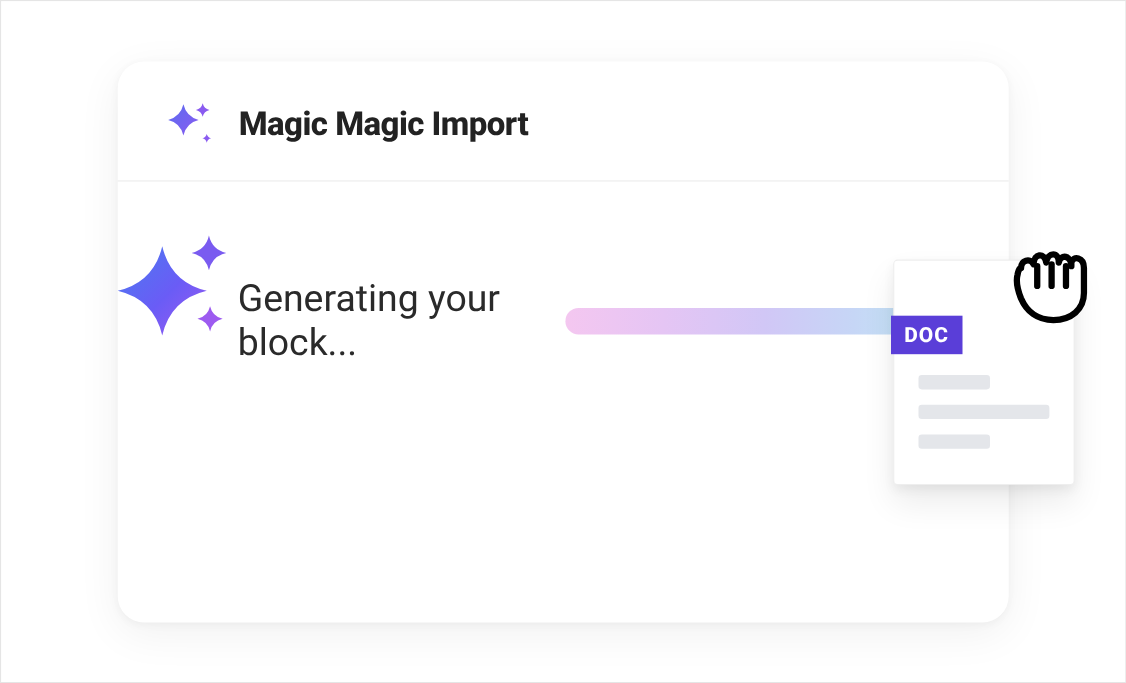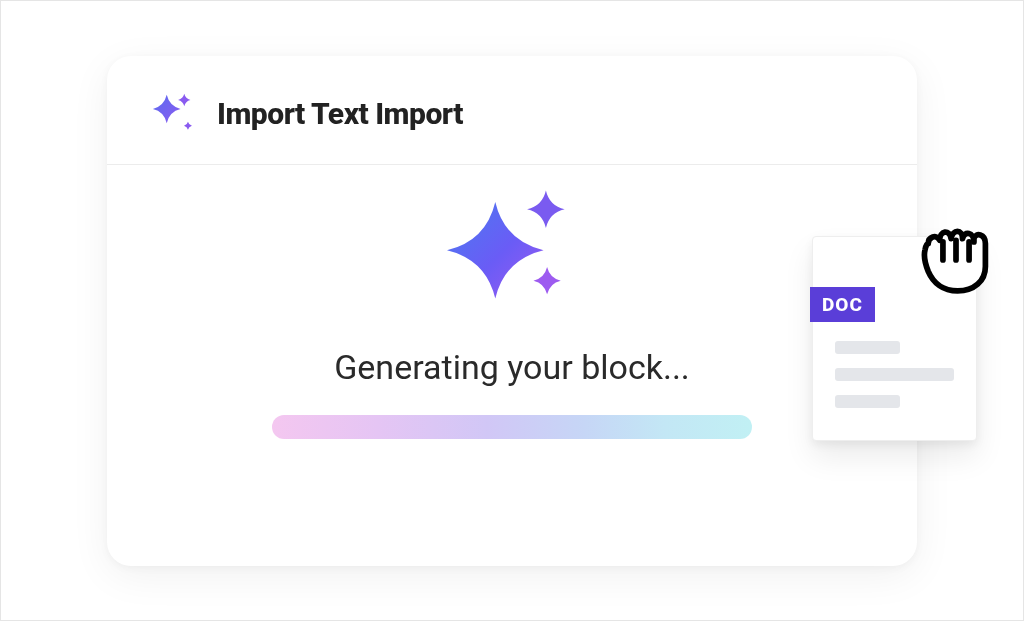--- a/index.html
+++ b/index.html
@@ -46,23 +46,23 @@
 
     .modal-title {
       font-size: 30px;
       font-weight: 800;
       color: #222;
       letter-spacing: -0.5px;
     }
 
     .modal-body {
       display: flex;
-      flex-direction: column;
+      flex-direction: row;
       align-items: center;
-      padding-top: 24px;
+      padding-top: 48px;
     }
 
     .big-sparkle {
       width: 130px;
       height: 130px;
     }
 
     .status-text {
       margin-top: 28px;
       font-size: 34px;
@@ -149,21 +149,21 @@
           <linearGradient id="grad-small" x1="0%" y1="0%" x2="100%" y2="100%">
             <stop offset="0%" stop-color="#5b6cf0"></stop>
             <stop offset="100%" stop-color="#8a5bf0"></stop>
           </linearGradient>
         </defs>
         <path d="M35 10 Q42 40 72 48 Q42 55 35 86 Q28 55 -2 48 Q28 40 35 10 Z" transform="translate(6,-2) scale(0.85)" fill="url(#grad-small)"></path>
         <path d="M78 8 Q82 24 98 28 Q82 32 78 48 Q74 32 58 28 Q74 24 78 8 Z" transform="scale(0.7) translate(30,-2)" fill="#8a5bf0"></path>
         <path d="M78 58 Q81 70 93 73 Q81 76 78 88 Q75 76 63 73 Q75 70 78 58 Z" transform="scale(0.6) translate(62,55)" fill="#8a5bf0"></path>
       </svg>
     </span>
-    <h1 class="modal-title">Import Text Import</h1>
+    <h1 class="modal-title">Magic Magic Import</h1>
   </div>
 
   <div class="modal-body">
     <span class="big-sparkle">
       <svg viewBox="0 0 140 140" xmlns="http://www.w3.org/2000/svg">
         <defs>
           <linearGradient id="grad-big" x1="0%" y1="0%" x2="100%" y2="100%">
             <stop offset="0%" stop-color="#4a7cf0"></stop>
             <stop offset="55%" stop-color="#6a5cf6"></stop>
             <stop offset="100%" stop-color="#9d5bf0"></stop>

